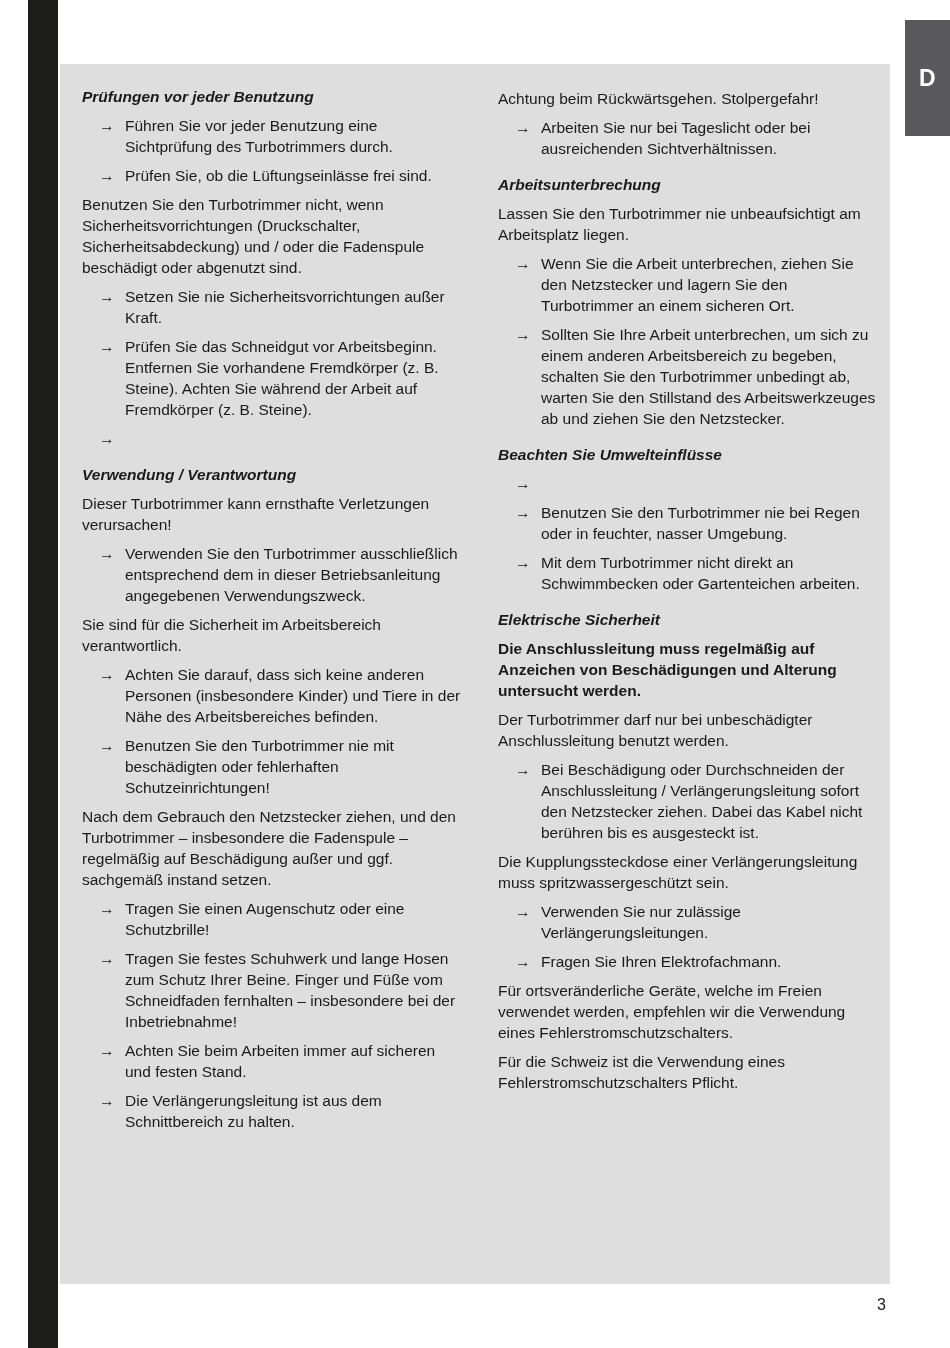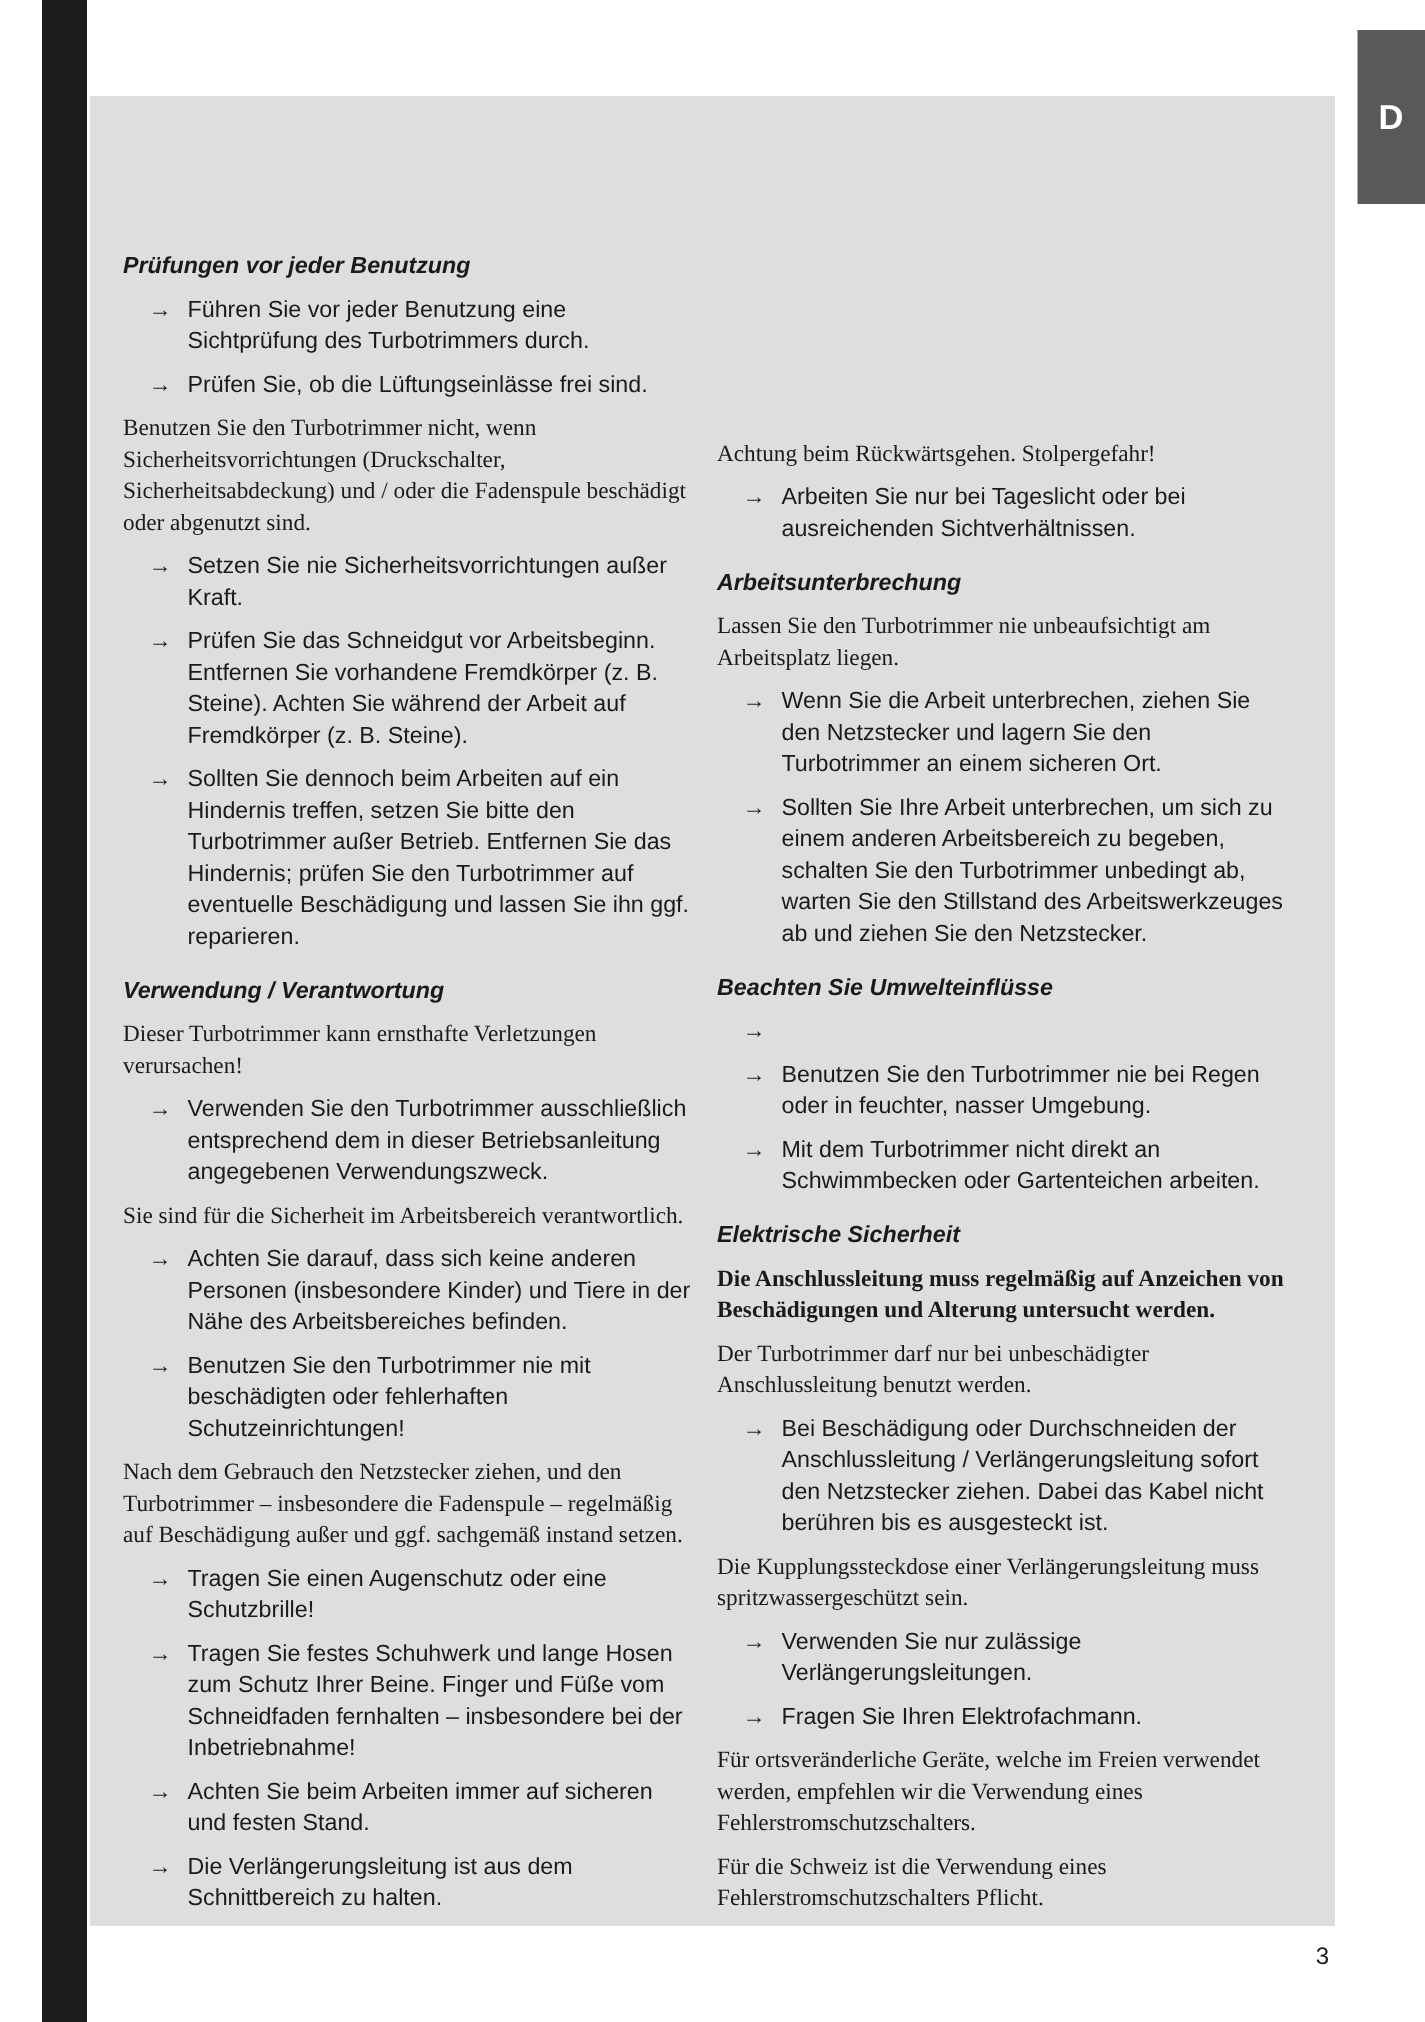--- a/index.html
+++ b/index.html
@@ -46,38 +46,36 @@
     }
     .content {
       position: absolute;
       left: 60px;
       top: 64px;
       width: 830px;
       height: 1220px;
       background: var(--content-background);
       padding: 16px 0 0 22px;
       display: flex;
-      gap: 16px;
-      align-items: flex-end;
+      gap: 36px;
     }
     .col {
       width: 380px;
       font-size: 15.5px;
       line-height: 21px;
     }
     .heading {
       font-weight: bold;
       font-style: italic;
       font-size: 15.5px;
       margin: 15px 0 5px 0;
     }
     .heading:first-child { margin-top: 6px; }
     .para {
       margin: 8px 0;
-      font-family: Liberation Serif, serif;
     }
     .para.bold { font-weight: bold; }
     .bullet {
       display: flex;
       margin: 8px 0;
       padding-left: 17px;
     }
     .arrow {
       width: 26px;
       flex-shrink: 0;
@@ -117,21 +115,20 @@
         <div class="bullet">
           <span class="arrow">→</span>
           <span class="bullet-text">Setzen Sie nie Sicherheitsvorrichtungen außer Kraft.</span>
         </div>
         <div class="bullet">
           <span class="arrow">→</span>
           <span class="bullet-text">Prüfen Sie das Schneidgut vor Arbeitsbeginn. Entfernen Sie vorhandene Fremdkörper (z. B. Steine). Achten Sie während der Arbeit auf Fremdkörper (z. B. Steine).</span>
         </div>
         <div class="bullet">
           <span class="arrow">→</span>
-          <span class="bullet-text">Sollten Sie dennoch beim Arbeiten auf ein Hindernis treffen, setzen Sie bitte den Turbotrimmer außer Betrieb. Entfernen Sie das Hindernis; prüfen Sie den Turbotrimmer auf eventuelle Beschädigung und lassen Sie ihn ggf. reparieren.</span>
         </div>
         <h3 class="heading">Verwendung / Verantwortung</h3>
         <p class="para">Dieser Turbotrimmer kann ernsthafte Verletzungen verursachen!</p>
         <div class="bullet">
           <span class="arrow">→</span>
           <span class="bullet-text">Verwenden Sie den Turbotrimmer ausschließlich entsprechend dem in dieser Betriebsanleitung angegebenen Verwendungszweck.</span>
         </div>
         <p class="para">Sie sind für die Sicherheit im Arbeitsbereich verantwortlich.</p>
         <div class="bullet">
           <span class="arrow">→</span>

